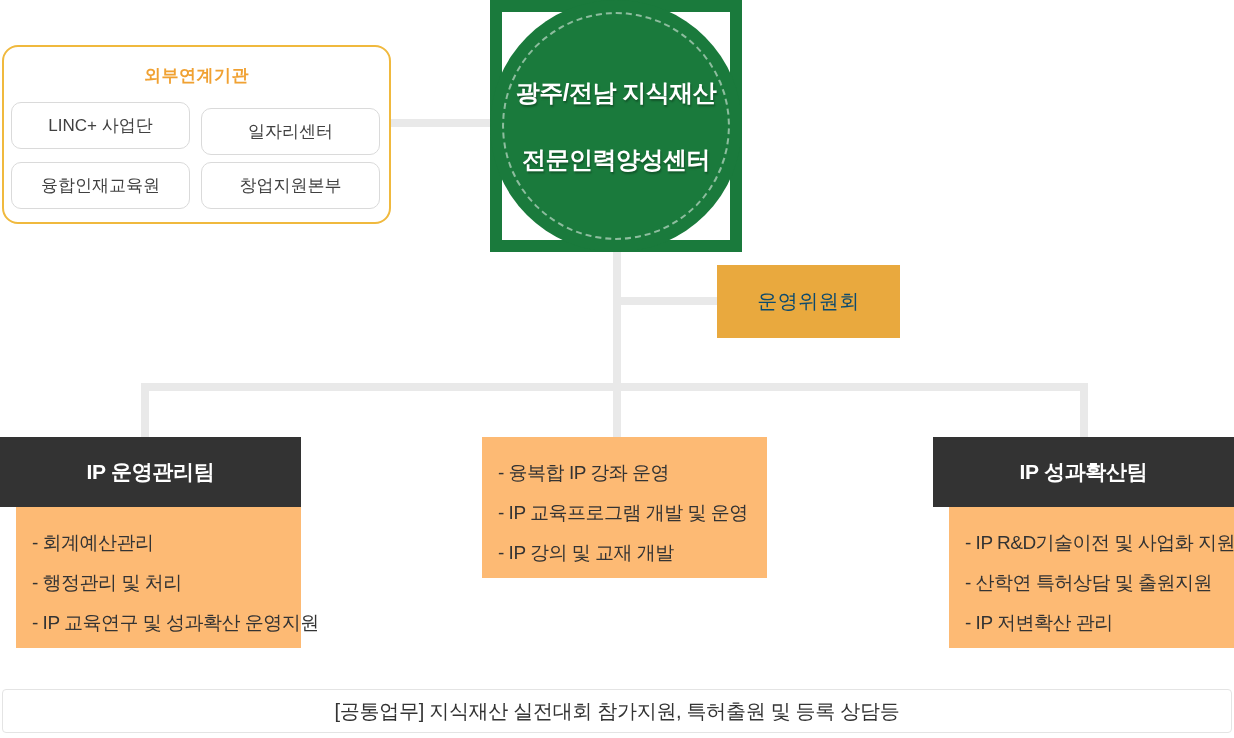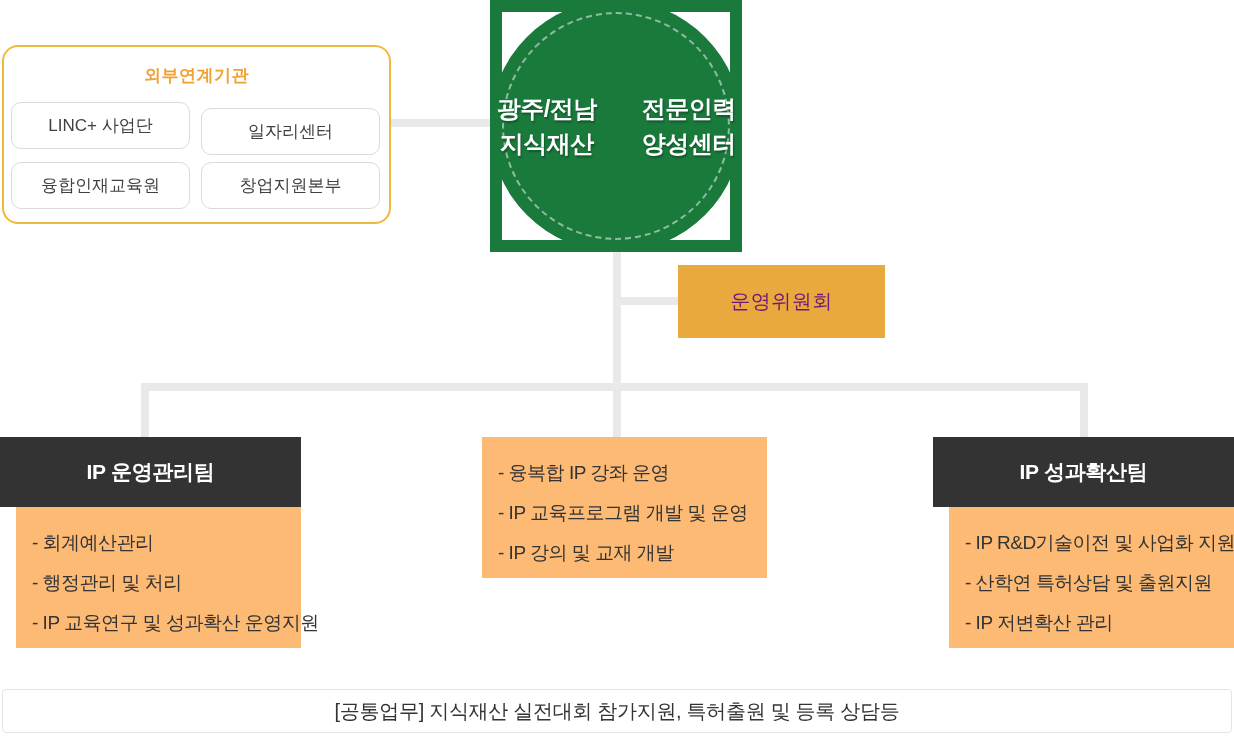--- a/index.html
+++ b/index.html
@@ -26,35 +26,35 @@
     border:1px solid #DADADA; border-radius:10px; box-sizing:border-box;
     display:flex; align-items:center; justify-content:center;
     font-size:17px; color:#404040;
   }
 
   
   .emblem { position:absolute; left:490px; top:0; width:252px; height:252px; background:#1A7A3C; }
   .emblem-white { position:absolute; left:12px; top:12px; right:12px; bottom:12px; background:#ffffff; }
   .emblem-circle {
     position:absolute; left:0; top:0; width:252px; height:252px; border-radius:50%;
-    background:#1A7A3C; display:flex; flex-direction:row; align-items:center; justify-content:center;gap:32px;
+    background:#1A7A3C; display:flex; flex-direction:column; align-items:center; justify-content:center;gap:32px;
   }
   .emblem-dashed {
     position:absolute; left:12px; top:12px; right:12px; bottom:12px;
     border:2px dashed rgba(255,255,255,0.5); border-radius:50%;
   }
   .emblem-line {
     position:relative; color:#ffffff; font-size:24px; font-weight:700; line-height:35px;
     text-align:center; text-shadow:1px 2px 2px rgba(0,0,0,0.3); letter-spacing:-0.5px;
   }
 
   
   .committee {
-    position:absolute; left:678px; top:265px; width:207px; height:73px;
-    background:#E9A93E; color:#701a75; font-size:20px; font-weight:500;
+    position:absolute; left:717px; top:265px; width:183px; height:73px;
+    background:#E9A93E; color:#0c4a6e; font-size:20px; font-weight:500;
     display:flex; align-items:center; justify-content:center; letter-spacing:0.5px;
   }
 
   
   .team { position:absolute; top:437px; width:301px; }
   .team-header {
     height:70px; background:#333333; color:#ffffff; font-size:21px; font-weight:700;
     display:flex; align-items:center; justify-content:center; letter-spacing:-0.3px;
   }
   .team-body {

